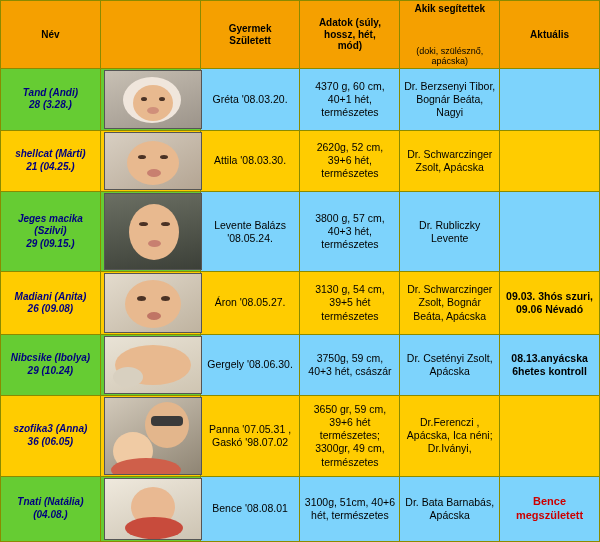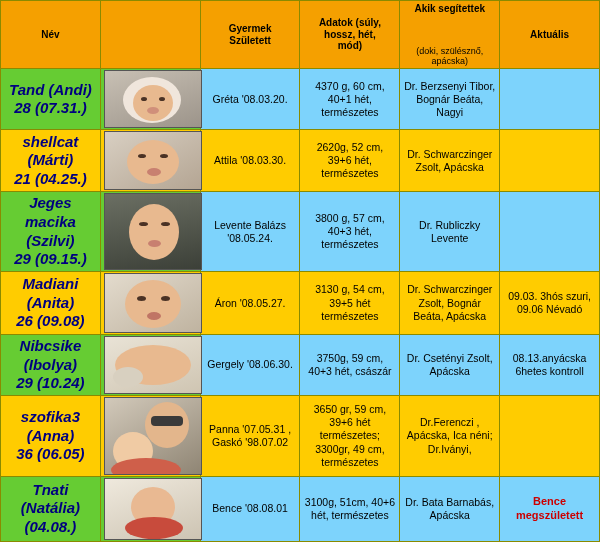--- a/index.html
+++ b/index.html
@@ -45,21 +45,21 @@
     font-size: 9px;
     display: block;
     margin-top: 31px;
   }
   
   td.name-cell {
     background: #66cc33;
     color: #000080;
     font-style: italic;
     font-weight: bold;
-    font-size: 15px;
+    font-size: 10px;
     text-align: left;
     padding-left: 5px;
     line-height: 1.25;
     width: 72px;
   }
   td.name-cell .nm {
     display: block;
   }
   td.name-cell .age {
     display: block;
@@ -109,21 +109,21 @@
   td.stats-cell { width: 78px; }
   td.helpers-cell { width: 90px; }
   td.current-cell { width: 88px; }
   .row-green td.data-cell { background: #7dd3fc; }
   .row-yellow td.data-cell { background: #ffcc00; }
   .row-green td.name-cell { background: #66cc33; }
   .row-yellow td.name-cell { background: #ffcc00; }
   .row-green td.photo-cell { background: #66cc33; }
   .row-yellow td.photo-cell { background: #ffcc00; }
   td.current-cell.bold-note {
-    font-weight: normal;
+    font-weight: bold;
     font-size: 10.5px;
     margin-left: 16px;
   }
   td.current-cell.red-note {
     color: #cc0000;
     font-weight: bold;
     font-size: 11px;
   }
   
   tr.r0 { height: 55px; }
@@ -156,21 +156,21 @@
         <span class="sub-small">(doki, szülésznő, apácska)</span>
       </th>
       <th class="sub">Aktuális</th>
     </tr>
   </thead>
   <tbody>
 
     <tr class="row-green r0">
       <td class="name-cell">
         <span class="nm">Tand (Andi)</span>
-        <span class="age">28 (07.31.)</span>
+        <span class="age">28 (3.28.)</span>
       </td>
       <td class="photo-cell">
         <span class="photo">
           <span class="ph-bg" style="background:linear-gradient(160deg,#c8c0b4 0%,#9c948a 100%)"></span>
           <span class="ph-blob" style="left:18px;top:6px;width:58px;height:46px;background:#f0e6dc"></span>
           <span class="ph-face" style="left:28px;top:14px;width:40px;height:36px"></span>
           <span class="ph-blob" style="left:36px;top:26px;width:6px;height:4px;background:#4a3225"></span>
           <span class="ph-blob" style="left:54px;top:26px;width:6px;height:4px;background:#4a3225"></span>
           <span class="ph-blob" style="left:42px;top:36px;width:12px;height:7px;background:#d08f7a"></span>
         </span>

